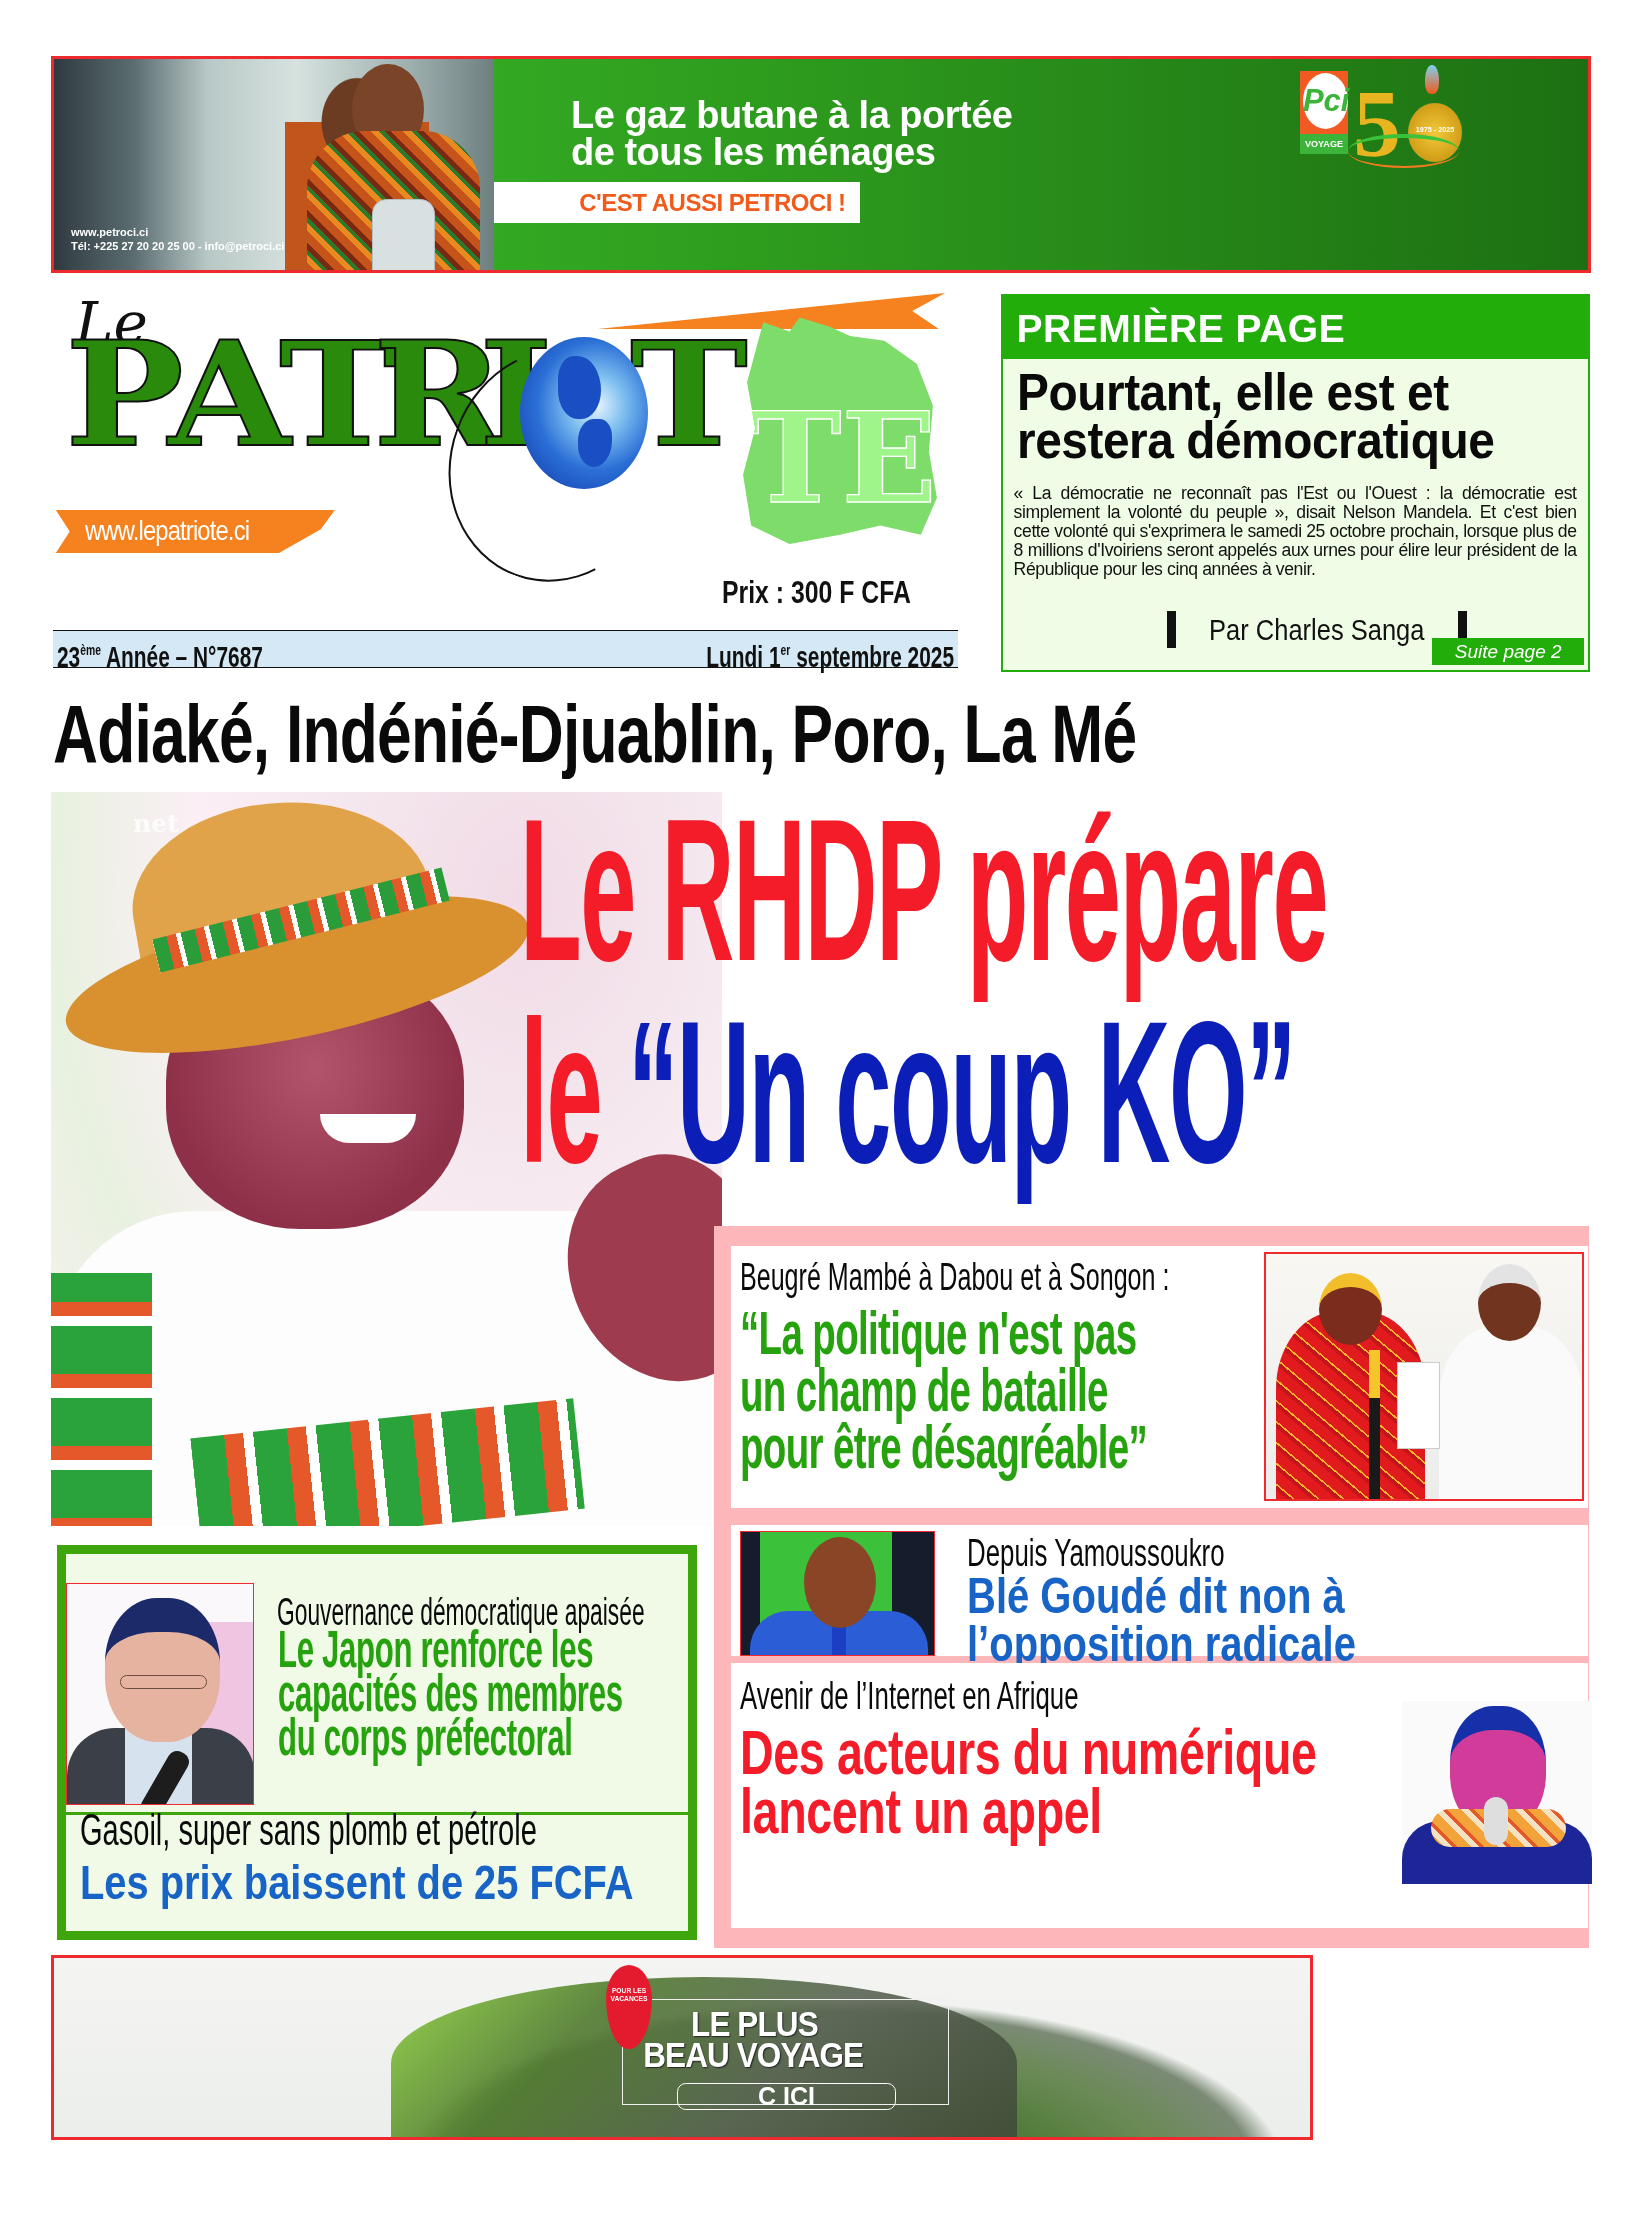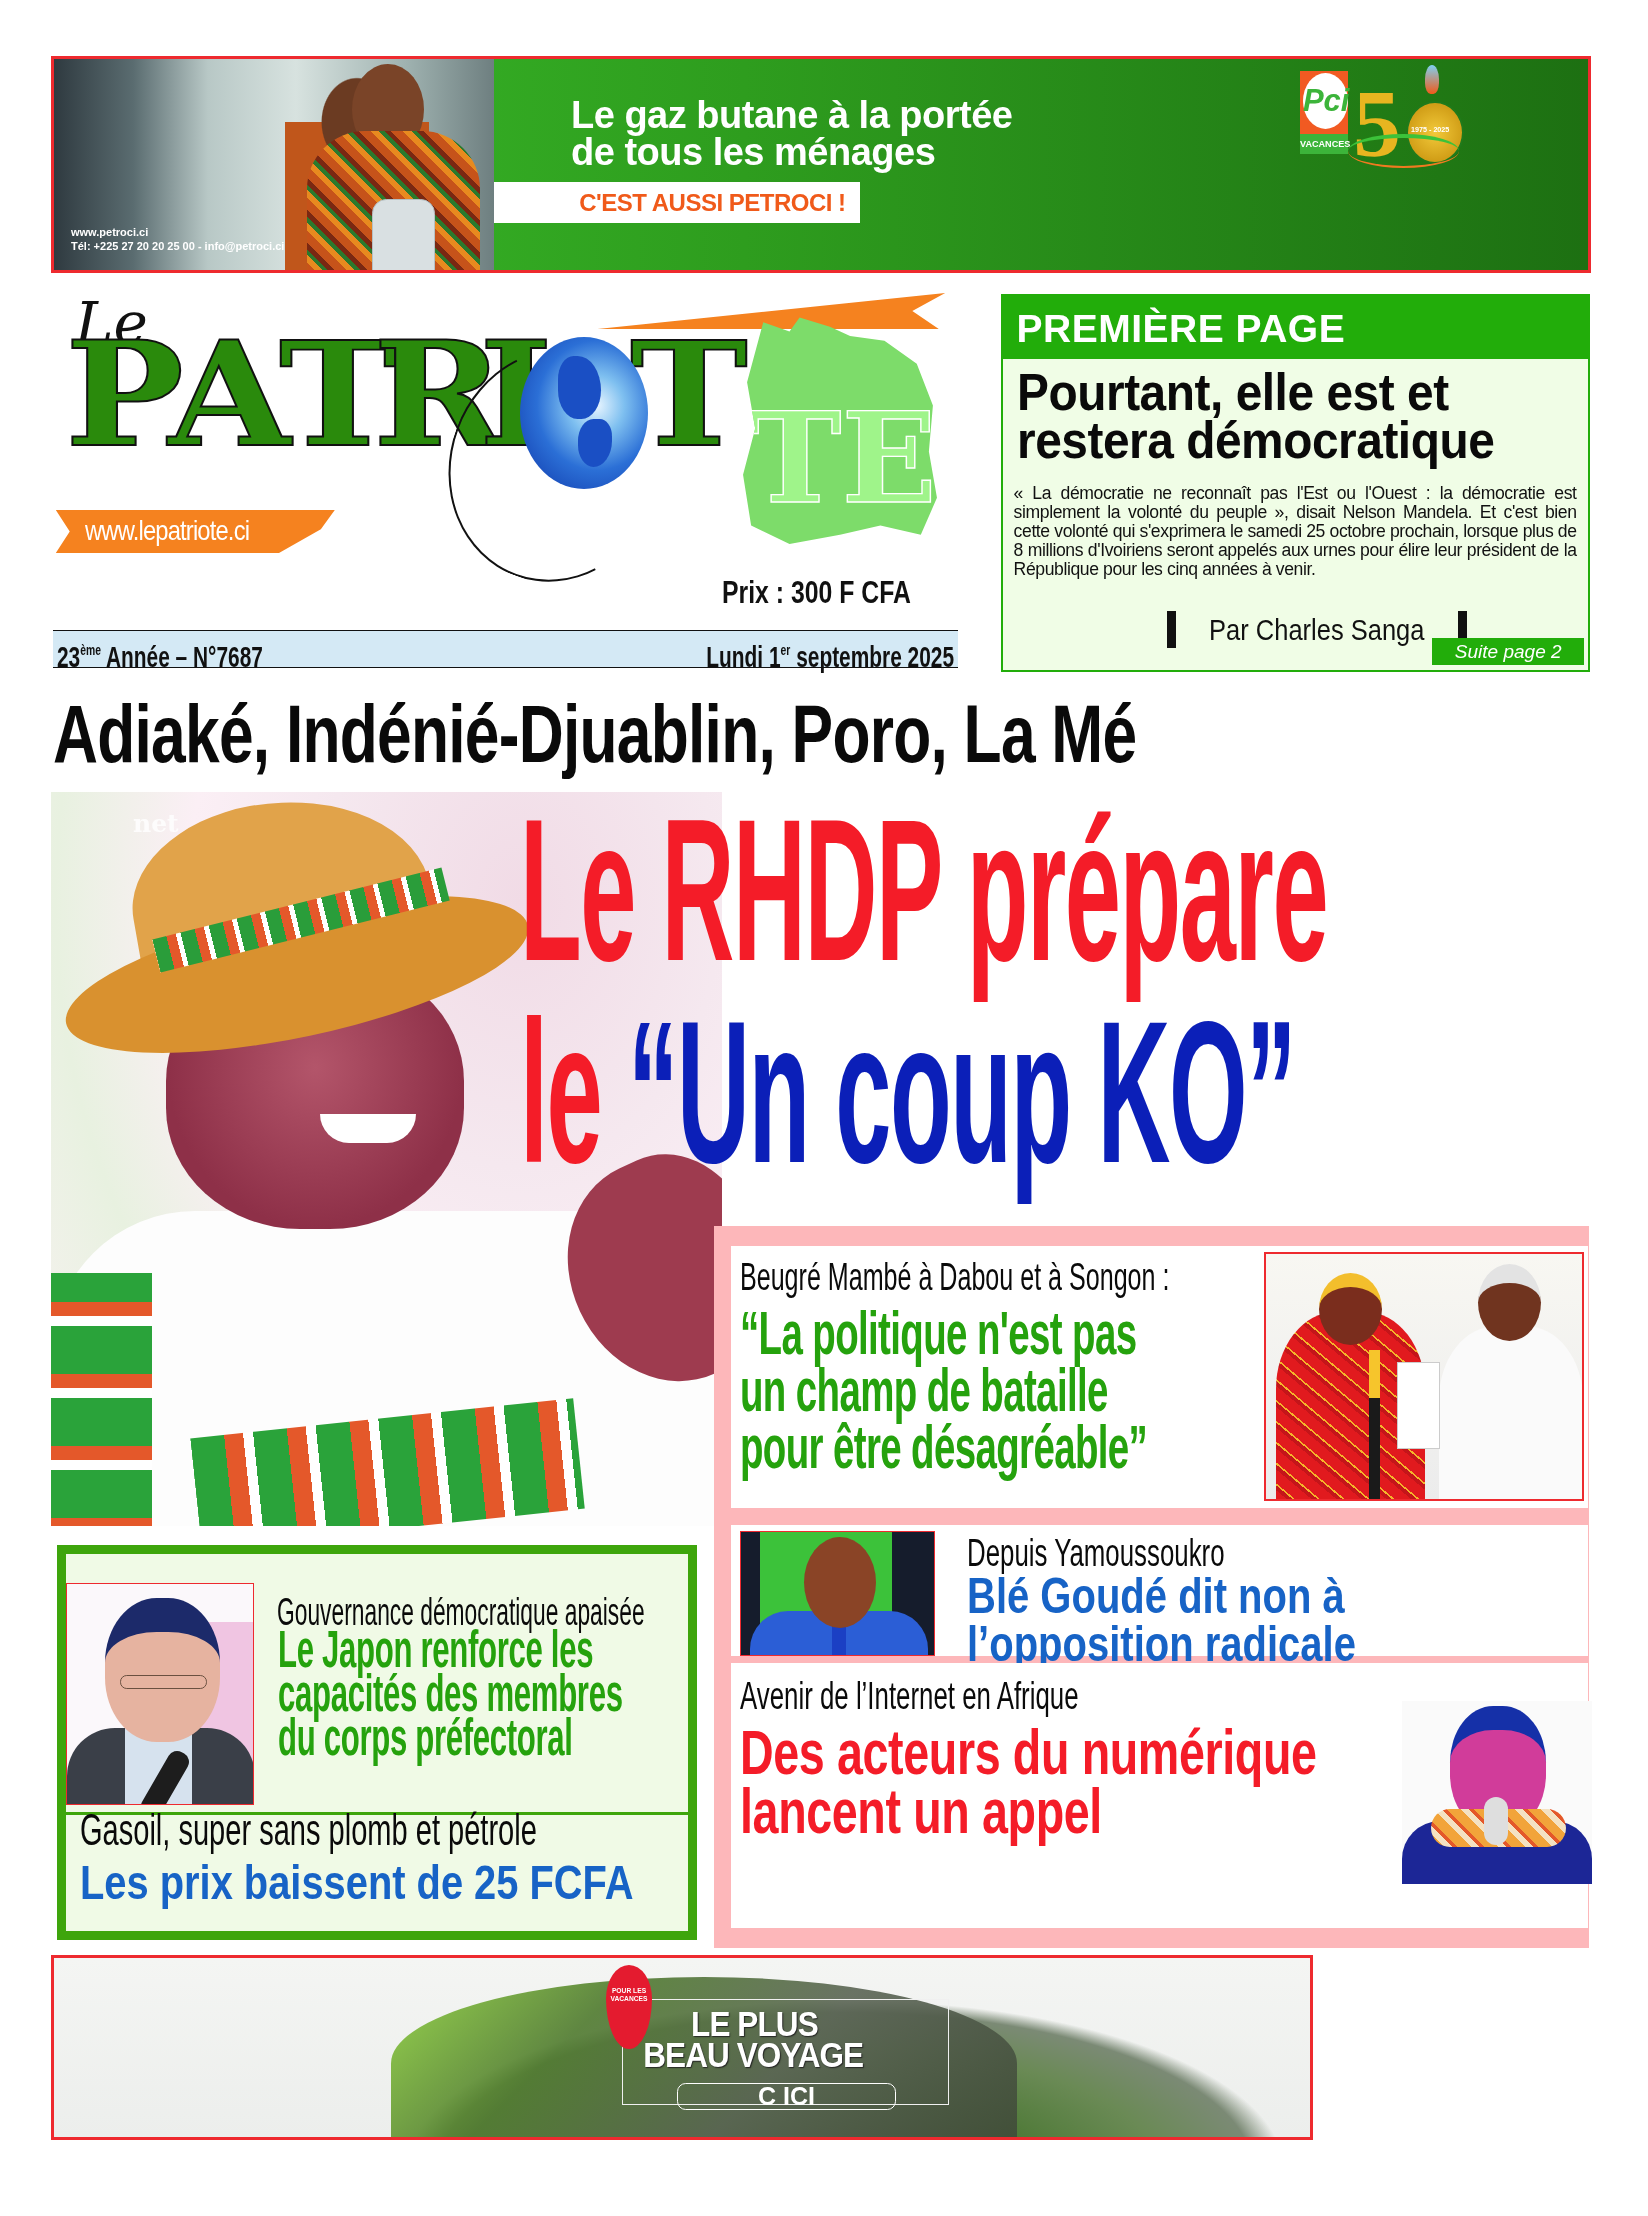--- a/index.html
+++ b/index.html
@@ -19,21 +19,21 @@
   #ad-top .contact { left: 17px; top: 166px; color: #fff; font-size: 11px; font-weight: bold; line-height: 14.4px; }
   #ad-top .headline { left: 517px; top: 38px; color: #ffffff; font-weight: bold; font-size: 38px; line-height: 37px; letter-spacing: -0.5px; }
   #ad-top .cta { left: 440px; top: 123px; width: 366px; height: 41px; background: #ffffff; }
   #ad-top .cta span { position: absolute; right: 14.4px; top: 6.7px; color: #f05a1a; font-weight: bold; font-size: 24px; letter-spacing: -0.5px; }
   #ad-top .petroci { left: 1246px; top: 12px; width: 48px; height: 83px; background: #f15a22; }
   #ad-top .petroci .circle { position: absolute; left: 2.9px; top: 1.9px; width: 45px; height: 56px; border-radius: 50%; background: #fff; color: #3cb43a; font-weight: bold; font-size: 31px; font-style: italic; text-align: center; line-height: 56px; }
   #ad-top .petroci .lbl { position: absolute; left: 0; bottom: 0; width: 100%; height: 20px; background: #3cb43a; color: #fff; font-size: 9.1px; font-weight: bold; text-align: center; line-height: 20px; }
   #ad-top .fifty { left: 1299px; top: 17px; width: 111px; height: 101px; }
   #ad-top .fifty .five { position: absolute; left: 0; top: 0; color: #e8b520; font-size: 96px; font-weight: bold; font-family: "Liberation Serif", serif; line-height: 96px; }
   #ad-top .fifty .ring { position: absolute; left: 53px; top: 25px; width: 58px; height: 63px; border-radius: 50%; background: radial-gradient(circle, #f2c93a 0%, #d19e17 70%); border: 2.9px solid #207a1b; }
-  #ad-top .fifty .years { position: absolute; left: 58px; top: 49px; width: 48px; text-align: left; color: #fff; font-size: 7.2px; font-weight: bold; }
+  #ad-top .fifty .years { position: absolute; left: 58px; top: 49px; width: 48px; text-align: center; color: #fff; font-size: 7.2px; font-weight: bold; }
   #ad-top .fifty .flame { position: absolute; left: 72px; top: -10.6px; width: 14.4px; height: 29px; border-radius: 50% 50% 40% 40%; background: linear-gradient(#7fd0f0, #f05a1a); }
   #ad-top .fifty .swoosh { position: absolute; left: -4.8px; top: 58px; width: 111px; height: 34px; border-radius: 50%; border-top: 4.8px solid #3cc23a; border-bottom: 2.9px solid #f07a20; }
 
   
   #masthead { left: 51px; top: 284px; width: 905px; height: 385px; }
   #logo-le { left: 24px; top: 4.8px; font-family: "DejaVu Serif", serif; font-style: italic; font-size: 58px; color: #111; }
   #banner-orange-top { left: 520px; top: 8.7px; width: 371px; height: 36px; background: #f5821f; transform: skewX(-10deg); clip-path: polygon(8% 100%, 100% 0, 92% 50%, 100% 100%); }
   #logo-patriote { left: 14.4px; top: 46px; height: 130px; }
   .logo-letter { position: absolute; top: 0; color: #2a8a0c; font-family: "DejaVu Serif", serif; font-weight: bold; font-size: 144px; line-height: 130px; -webkit-text-stroke: 1.9px #111; transform: scaleX(1.1); transform-origin: left top; }
   #globe { left: 469px; top: 53px; width: 128px; height: 152px; border-radius: 50%; background: radial-gradient(ellipse at 60% 45%, #e8f5ff 0%, #7fc0f0 25%, #2b6fd6 55%, #0d33a6 100%); }
@@ -159,21 +159,21 @@
   </div>
   <div class="abs headline">
     <div>Le gaz butane à la portée</div>
     <div>de tous les ménages</div>
   </div>
   <div class="abs cta">
     <span>C'EST AUSSI PETROCI !</span>
   </div>
   <div class="abs petroci">
     <div class="circle">Pci</div>
-    <div class="lbl">VACANCES</div>
+    <div class="lbl">VOYAGE</div>
   </div>
   <div class="abs fifty">
     <div class="five">5</div>
     <div class="ring"></div>
     <div class="flame"></div>
     <div class="swoosh"></div>
     <div class="years">1975 - 2025</div>
   </div>
 </div>
 

